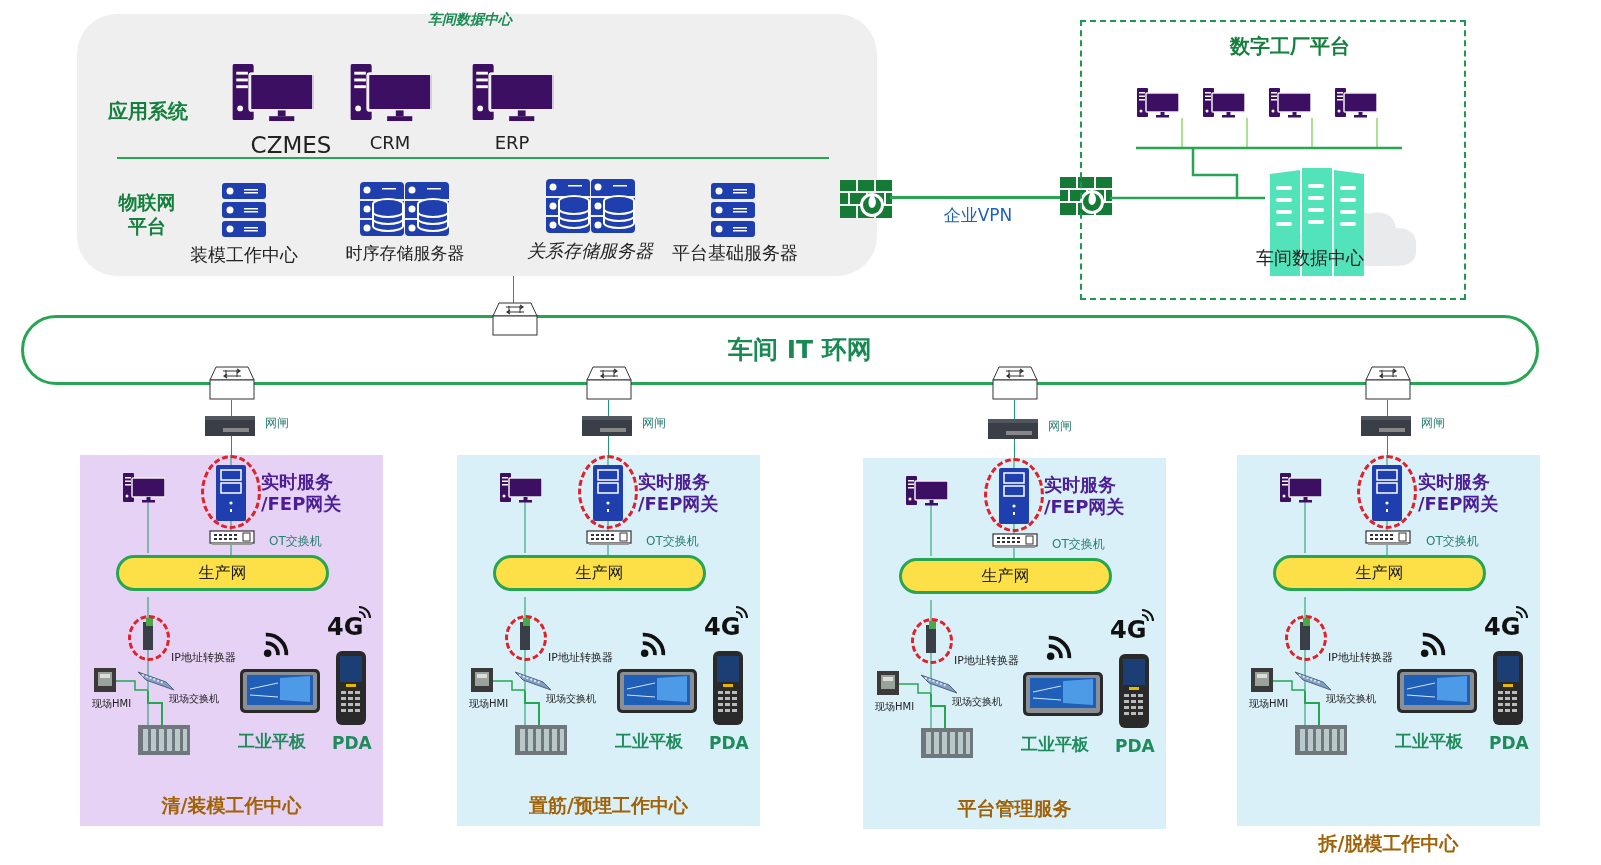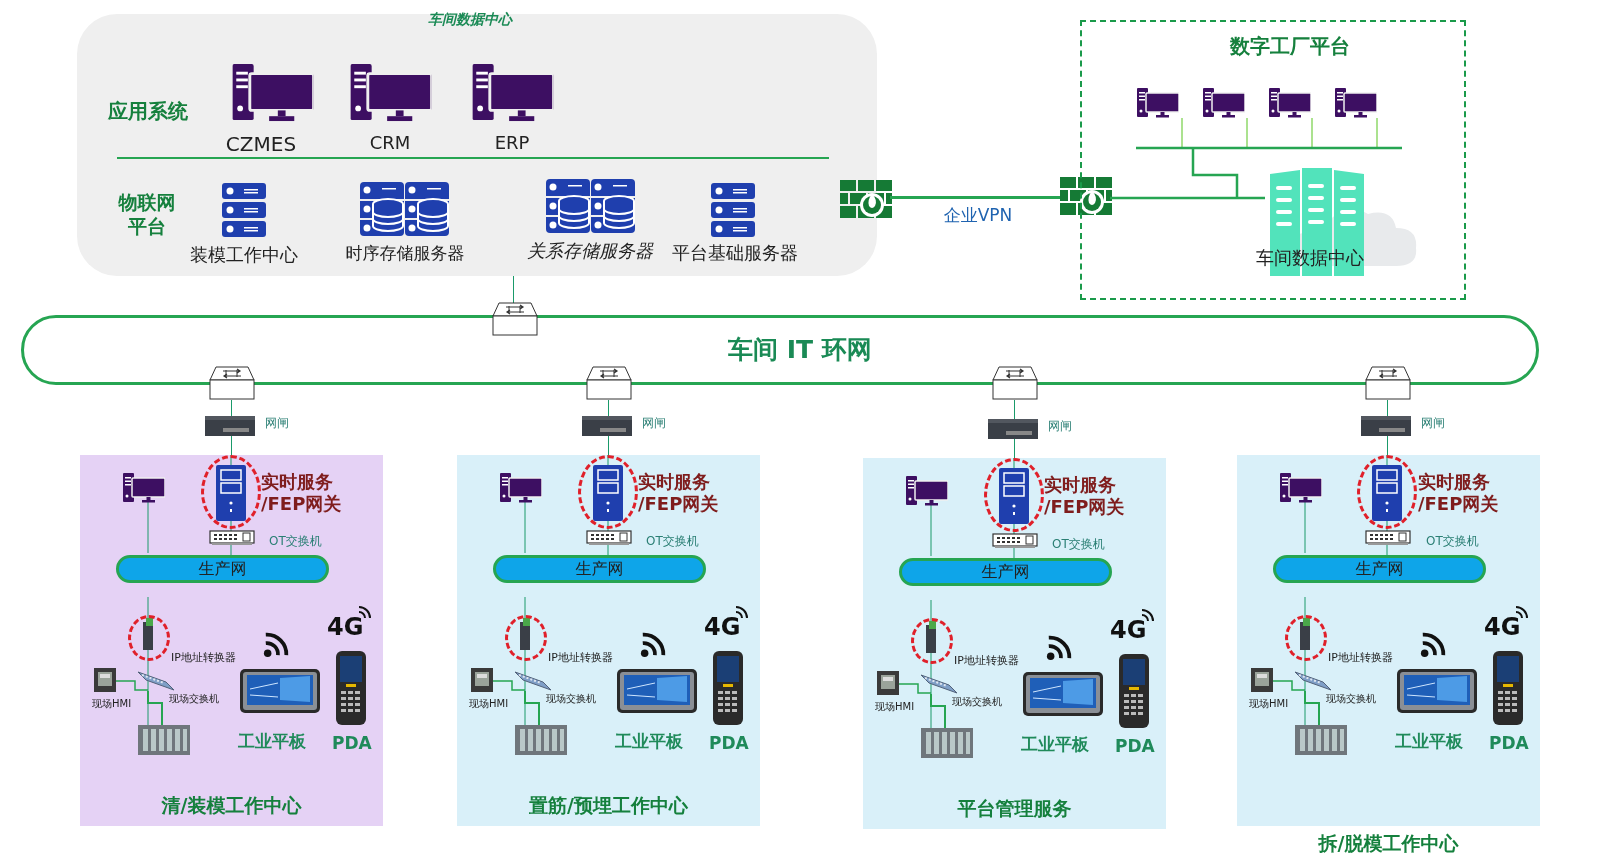--- a/index.html
+++ b/index.html
@@ -18,28 +18,28 @@
   
   #factory { left: 1080px; top: 20px; width: 386px; height: 280px; border: 2px dashed #1a9a4a; }
 
   
   #ring { left: 21px; top: 315px; width: 1518px; height: 70px; border: 3px solid #26a552; border-radius: 40px; }
 
   .zone { top: 455px; width: 303px; height: 371px; }
   .zone.purple { background: #e5d2f5; }
   .zone.blue { background: #d9f0f9; }
 
-  .prod-net { width: 213px; height: 28px; border: 3px solid #26a552; border-radius: 20px; background: #0ea5e9;
+  .prod-net { width: 213px; height: 36px; border: 3px solid #26a552; border-radius: 20px; background: #fde047;
               display: flex; align-items: center; justify-content: center; font-size: 16px; color: #222; }
 
-  .fep-label { color: #7f1d1d; font-weight: bold; font-size: 18px; line-height: 22px; }
+  .fep-label { color: #4c1d95; font-weight: bold; font-size: 18px; line-height: 22px; }
   .small-teal { color: #2a7f74; font-size: 12px; }
   .tiny { font-size: 10px; color: #222; white-space: nowrap; }
   .dev-label { color: #1f8a5a; font-weight: bold; font-size: 17px; }
-  .zone-title { color: #15803d; font-weight: bold; font-size: 19px; }
+  .zone-title { color: #a16207; font-weight: bold; font-size: 19px; }
 </style>
 </head>
 <body>
 
 <svg width="0" height="0" style="position:absolute">
   <defs>
     <symbol id="pc" viewBox="0 0 84 60">
       <rect x="0" y="0" width="22" height="58" rx="2" fill="#3d0f62"></rect>
       <rect x="4" y="8" width="12" height="3" fill="#fff"></rect>
       <rect x="4" y="15" width="12" height="3" fill="#fff"></rect>
@@ -214,21 +214,21 @@
 
 <svg class="abs" style="left:232px;top:64px" width="82" height="58" viewBox="0 0 84 60">
     <use href="#pc"></use>
   </svg>
 <svg class="abs" style="left:350px;top:64px" width="82" height="58" viewBox="0 0 84 60">
     <use href="#pc"></use>
   </svg>
 <svg class="abs" style="left:472px;top:64px" width="82" height="58" viewBox="0 0 84 60">
     <use href="#pc"></use>
   </svg>
-<div class="abs label-dark t-center" style="left:216px;top:132px;width:90px;font-size:20px;">CZMES</div>
+<div class="abs label-dark t-center" style="left:246px;top:132px;width:90px;font-size:23px;">CZMES</div>
 <div class="abs label-dark t-center" style="left:350px;top:132px;width:80px;font-size:18px;">CRM</div>
 <div class="abs label-dark t-center" style="left:472px;top:132px;width:80px;font-size:18px;">ERP</div>
 
 <div class="abs" style="left:117px;top:157px;width:712px;height:2px;background:#26a552"></div>
 
 <div class="abs blue-title t-center" style="left:108px;top:190px;width:78px;font-size:19px;line-height:24px;">
   <div>物联网</div>
   <div>平台</div>
 </div>
 

